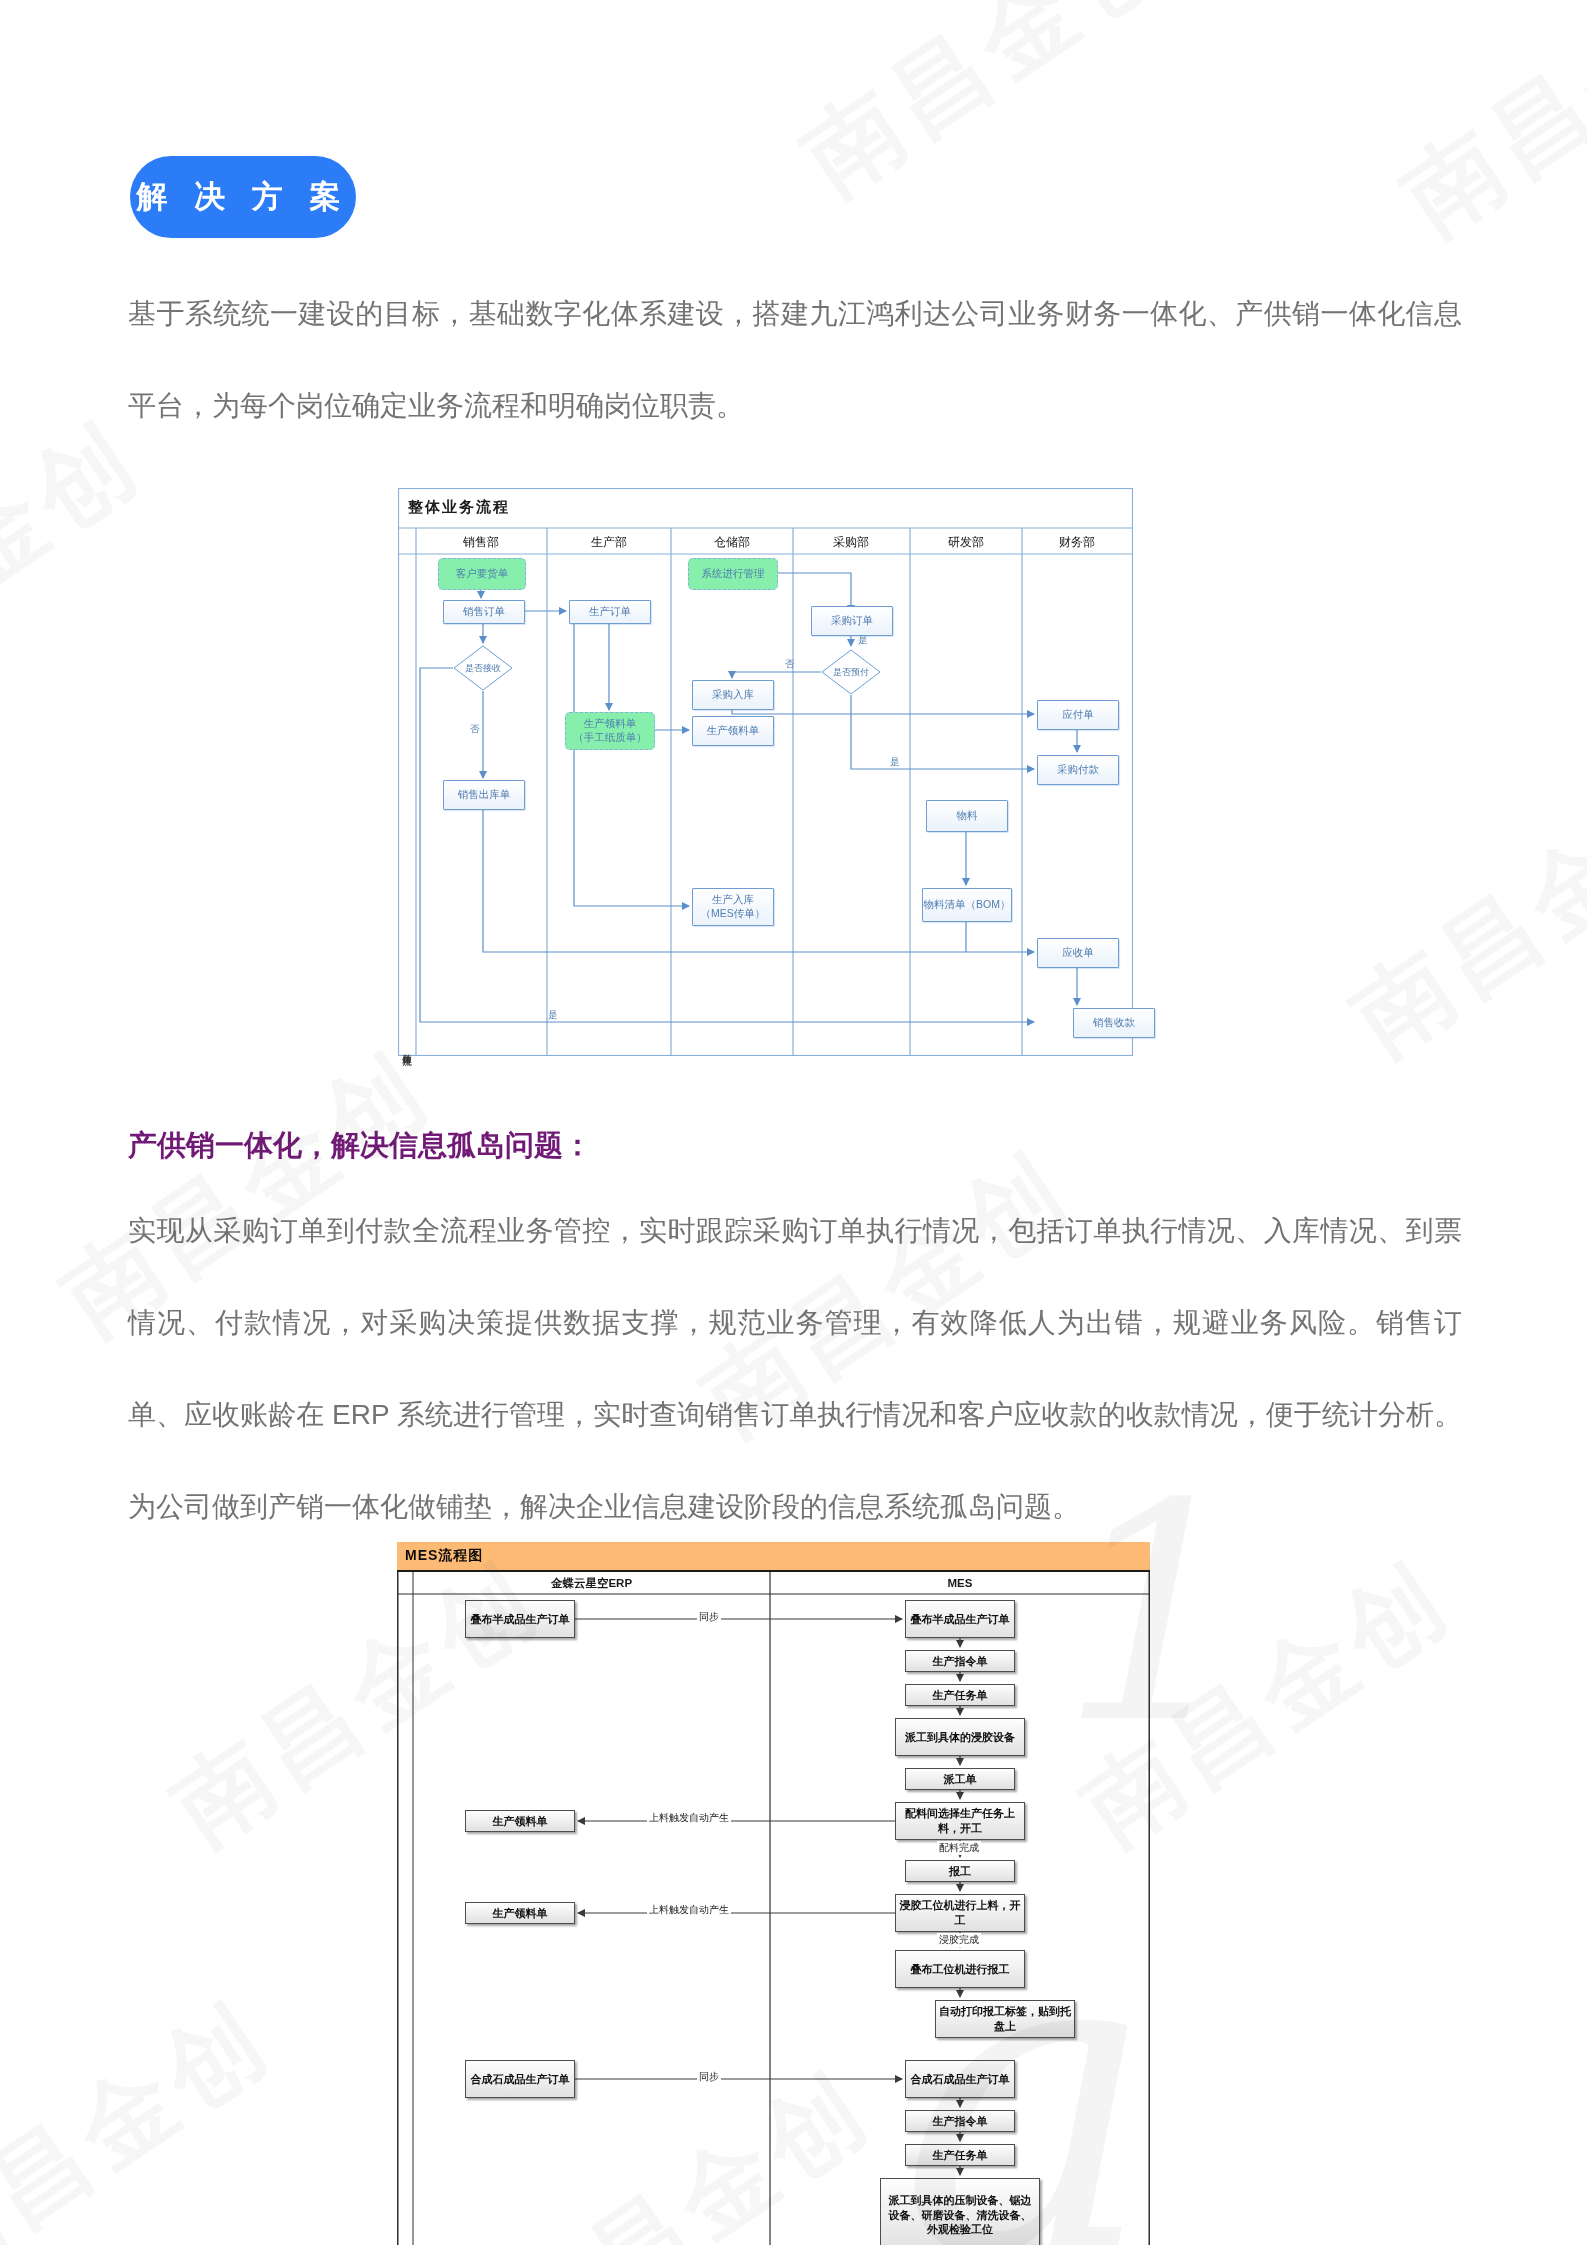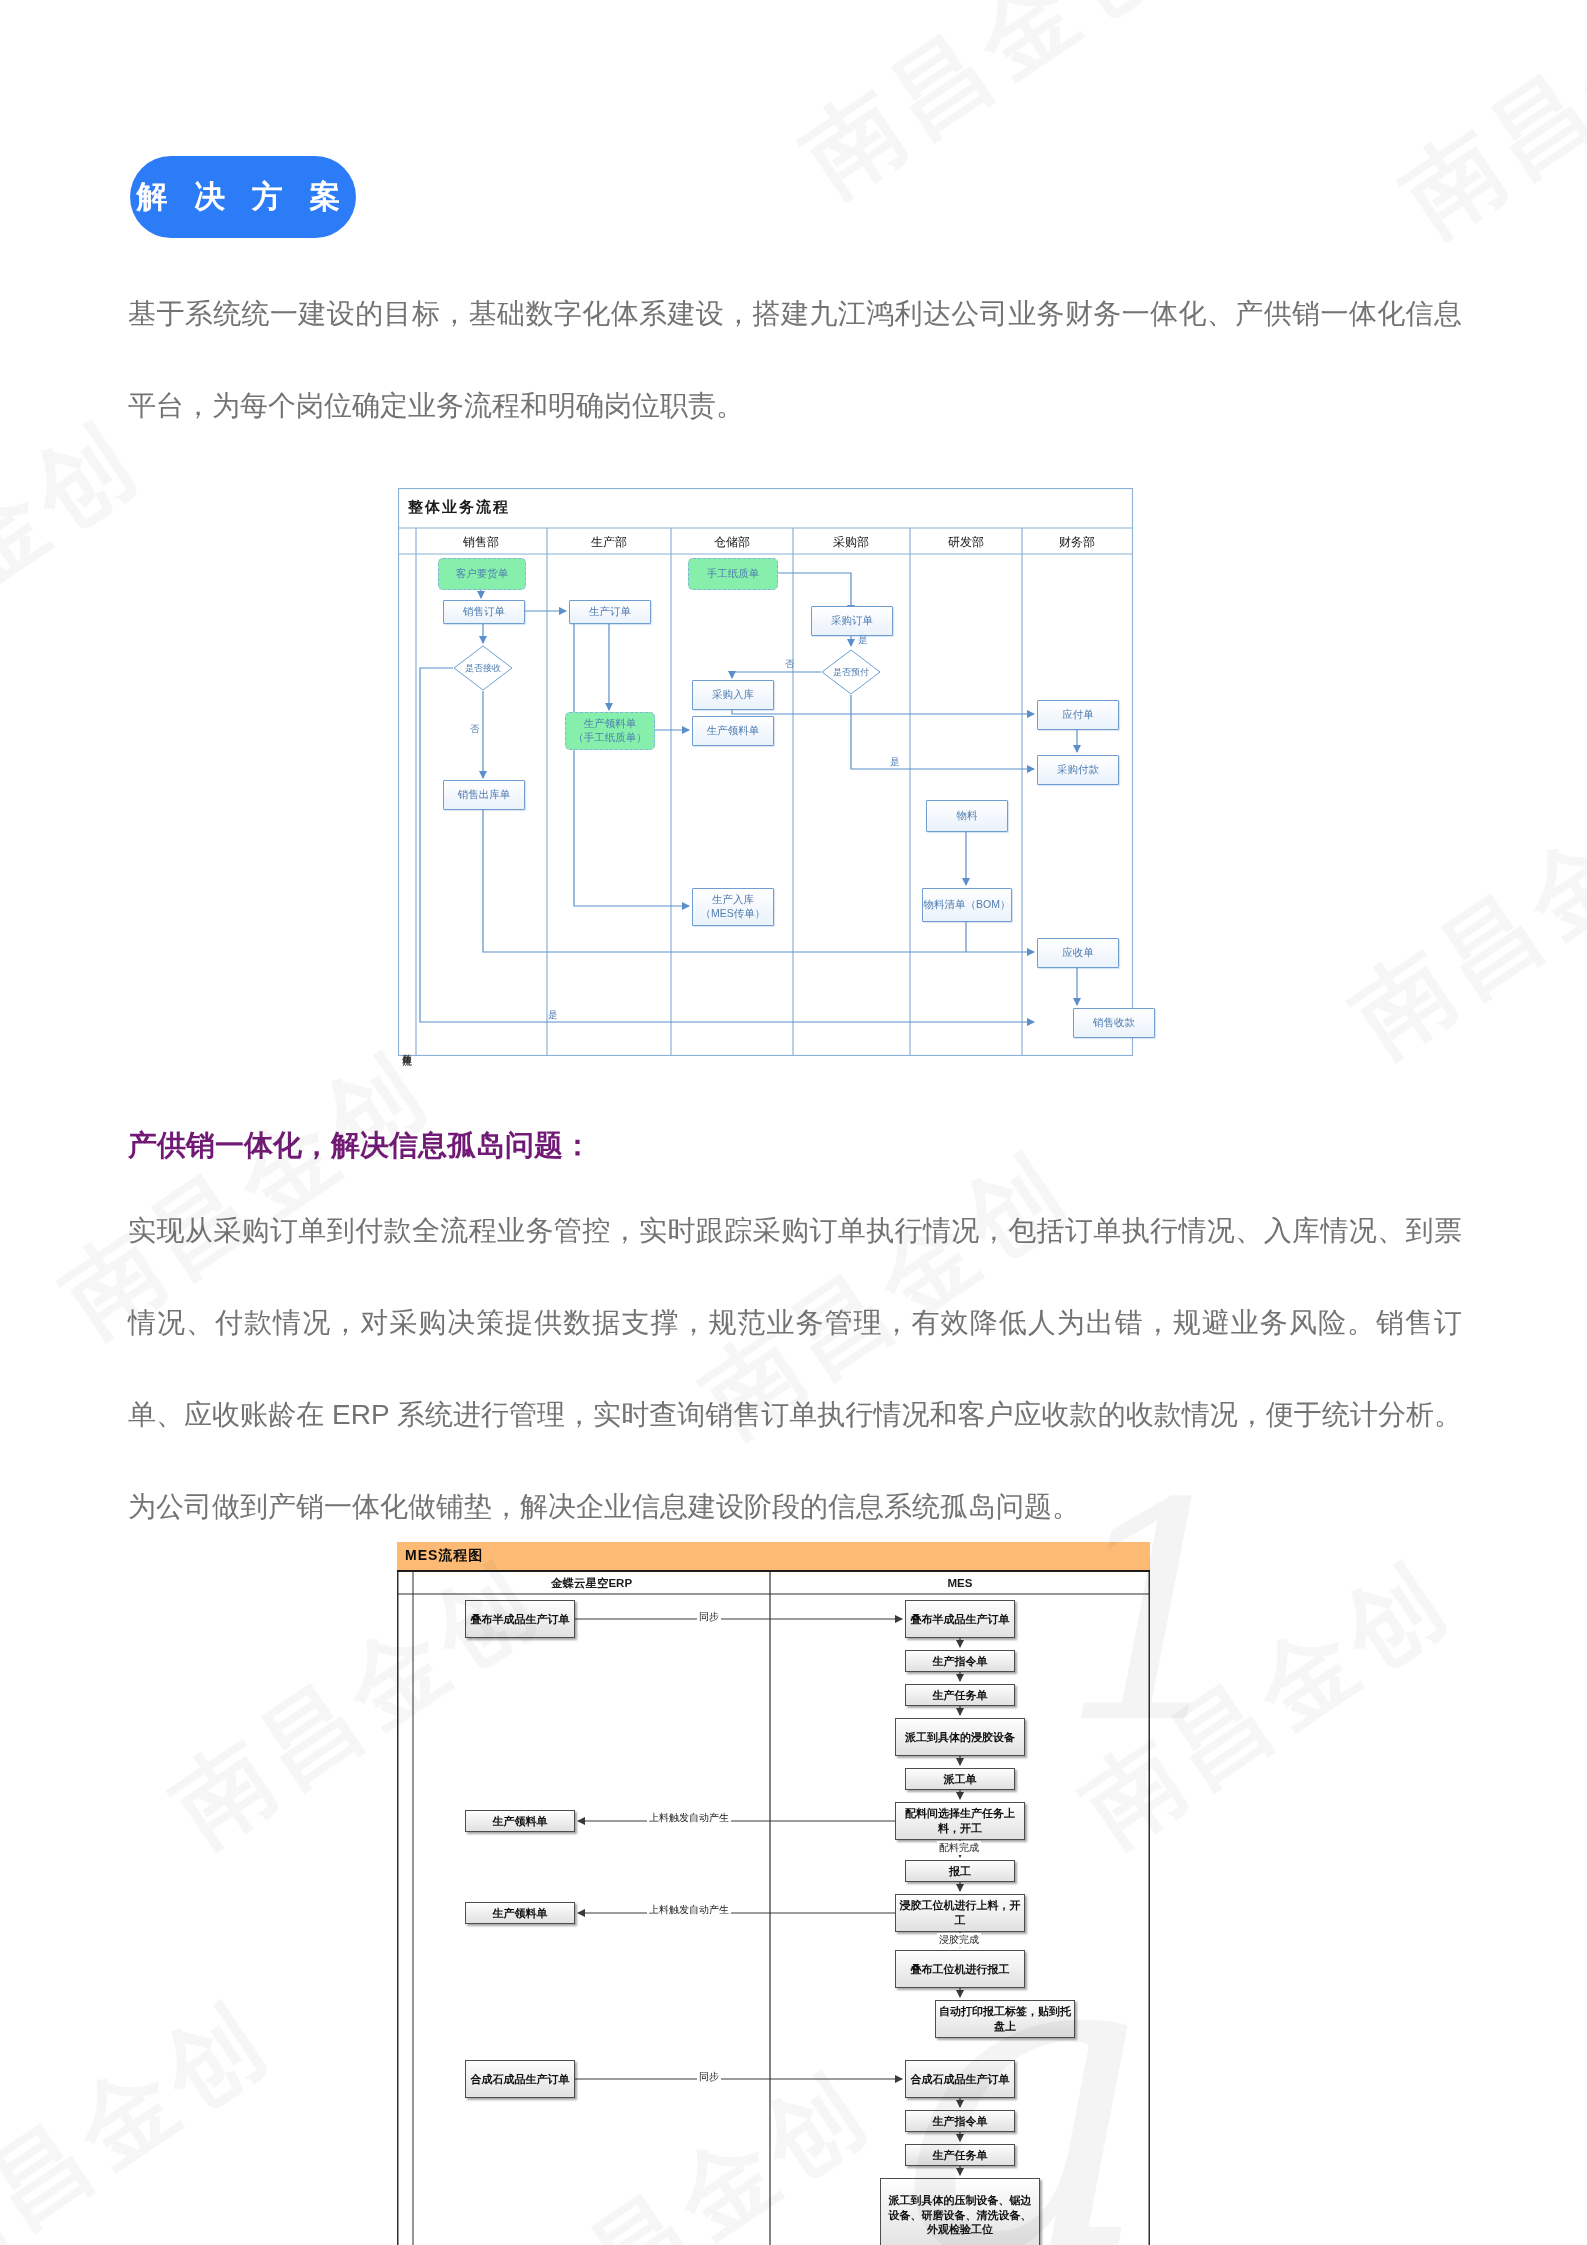--- a/index.html
+++ b/index.html
@@ -138,21 +138,21 @@
           <polygon points="30,1 59,23 30,45 1,23" fill="#ffffff" stroke="#6f9dd1" stroke-width="1"></polygon>
         </svg>
       <span>是否接收</span>
     </div>
     <div class="c1box" style="left:45px;top:292px;width:80px;height:28px;">销售出库单</div>
 
     <div class="c1box" style="left:171px;top:112px;width:80px;height:22px;">生产订单</div>
     <div class="c1box c1dash" style="left:167px;top:224px;width:88px;height:36px;">生产领料单
 （手工纸质单）</div>
 
-    <div class="c1box c1dash" style="left:290px;top:70px;width:88px;height:30px;">手工纸质单</div>
+    <div class="c1box c1dash" style="left:290px;top:70px;width:88px;height:30px;">系统进行管理</div>
     <div class="c1box" style="left:294px;top:192px;width:80px;height:28px;">采购入库</div>
     <div class="c1box" style="left:294px;top:228px;width:80px;height:28px;">生产领料单</div>
     <div class="c1box" style="left:294px;top:400px;width:80px;height:36px;">生产入库
 （MES传单）</div>
 
     <div class="c1box" style="left:413px;top:118px;width:80px;height:28px;">采购订单</div>
     <div class="dia" style="left:423px;top:161px;width:60px;height:46px;">
       <svg width="60" height="46" viewBox="0 0 60 46">
           <polygon points="30,1 59,23 30,45 1,23" fill="#ffffff" stroke="#6f9dd1" stroke-width="1"></polygon>
         </svg>

